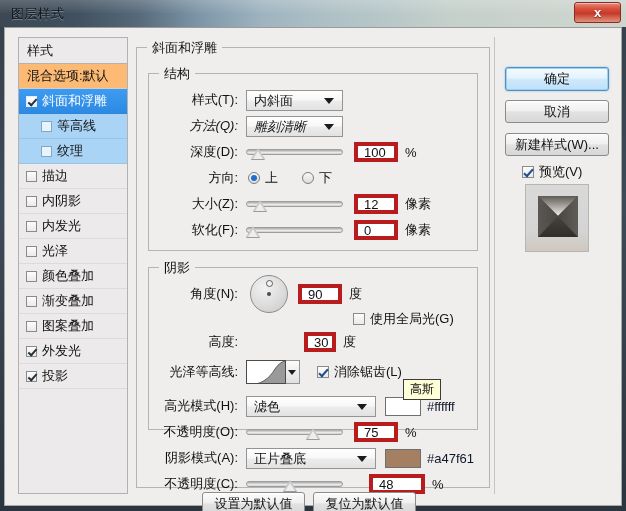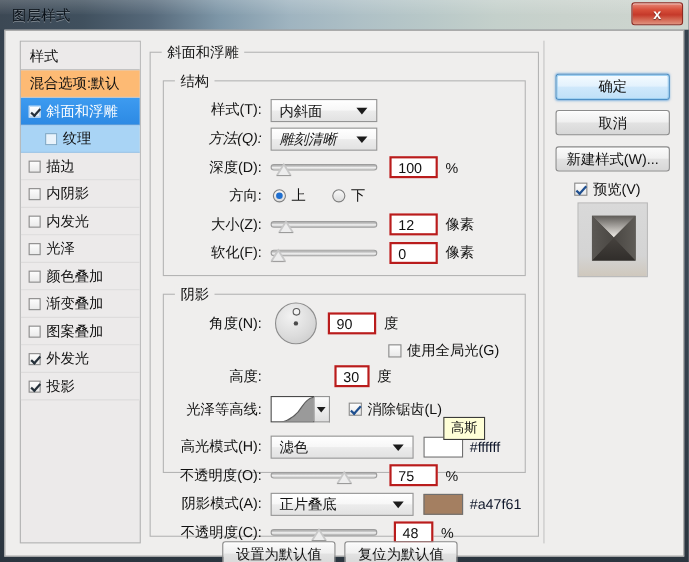--- a/index.html
+++ b/index.html
@@ -209,21 +209,21 @@
     width: 0; height: 0;
     border-left: 5px solid transparent;
     border-right: 5px solid transparent;
     border-top: 6px solid #1b1b1b;
   }
 
   
   .numfield {
     height: 20px;
     background: #ffffff;
-    border: 2px solid #b91c1c;
+    border: 4px solid #b91c1c;
     font-size: 13px;
     color: #111;
     display: flex; align-items: center;
     padding-left: 6px;
     cursor: text;
   }
   .unit {
     font-size: 13px;
     color: #111;
     margin-left: 7px;
@@ -458,20 +458,24 @@
     <div id="styles-panel">
       <div class="style-head">样式</div>
       <div class="style-blend">混合选项:默认</div>
 
       <div class="style-row selected">
         <span class="cb checked"></span>
         <span class="label">斜面和浮雕</span>
       </div>
       <div class="style-row sub">
         <span class="cb"></span>
+        <span class="label">等高线</span>
+      </div>
+      <div class="style-row sub">
+        <span class="cb"></span>
         <span class="label">纹理</span>
       </div>
       <div class="style-row">
         <span class="cb"></span>
         <span class="label">描边</span>
       </div>
       <div class="style-row">
         <span class="cb"></span>
         <span class="label">内阴影</span>
       </div>
@@ -638,21 +642,21 @@
         <span class="swatch" id="sh-swatch" style="margin-left: 9px; background: rgb(164, 127, 97);"></span>
         <span class="hexlabel">#a47f61</span>
       </div>
 
       <div class="row" style="left:6px; top:436px; width:340px;">
         <span class="lbl" style="width:96px;">不透明度(C):</span>
         <div class="slider" style="width:97px; margin-left:8px;">
           <div class="slider-track"></div>
           <div class="slider-thumb" id="sh-op-thumb" style="left: 36.52px;"></div>
         </div>
-        <div class="numfield" style="width:36px; margin-left:15px;">48</div>
+        <div class="numfield" style="width:56px; margin-left:26px;">48</div>
         <span class="unit">%</span>
       </div>
 
       <div class="btn" id="set-default-btn">设置为默认值</div>
       <div class="btn" id="reset-default-btn">复位为默认值</div>
 
       <div id="tooltip">高斯</div>
     </div>
 
     <div id="right-sep"></div>

